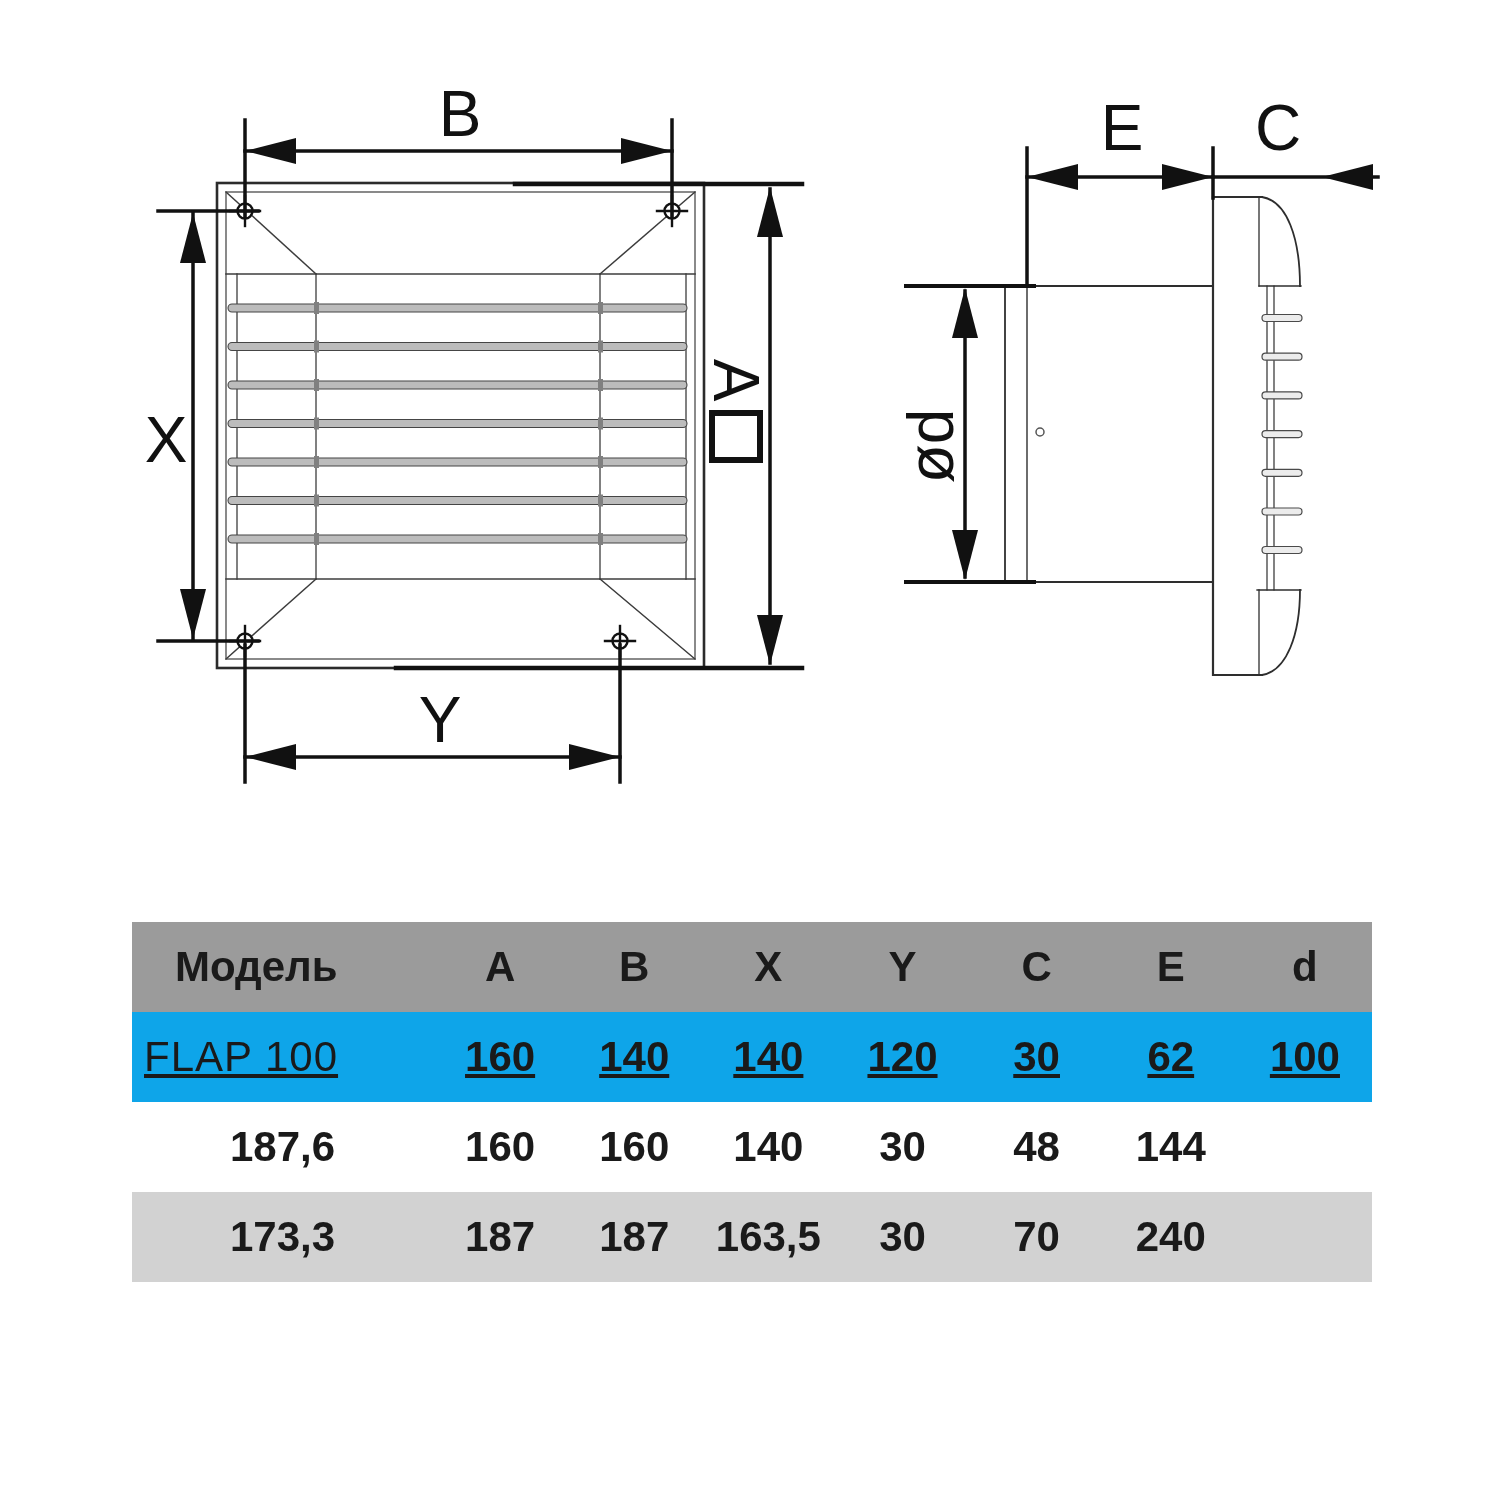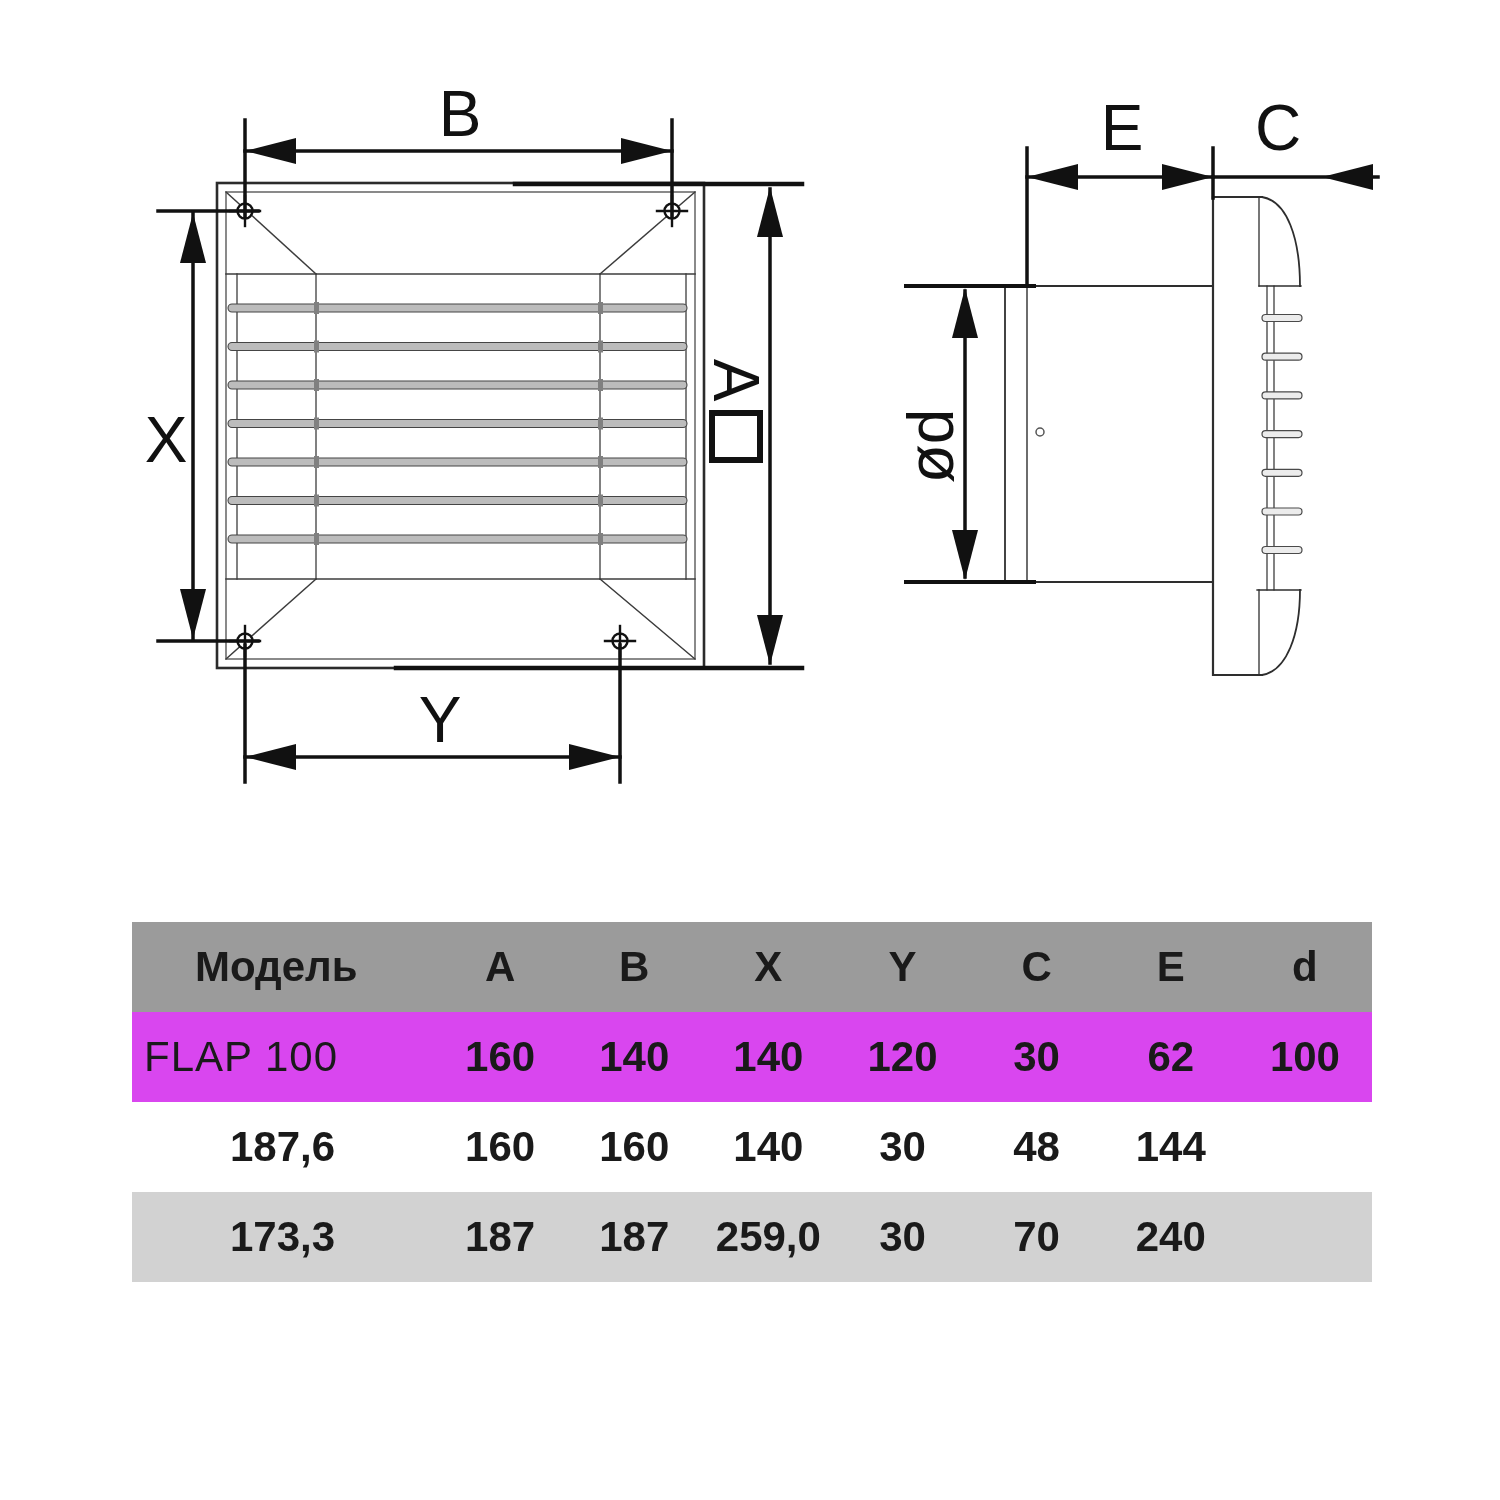--- a/index.html
+++ b/index.html
@@ -3,25 +3,25 @@
 <meta charset="utf-8">
 <style>
   html,body{margin:0;padding:0;background:#ffffff;}
   body{width:1500px;height:1500px;position:relative;font-family:"Liberation Sans",sans-serif;overflow:hidden;}
   #drawing{position:absolute;left:0;top:0;}
   .dim-letter{font-family:"Liberation Sans",sans-serif;font-size:64px;font-weight:400;fill:#111;}
   
   #spec-table{position:absolute;left:132px;top:922px;width:1240px;color:#1a1a1a;}
   .trow{display:grid;grid-template-columns:301px repeat(7,1fr);height:90px;align-items:center;}
   .trow .model-cell{padding-left:12px;text-align:left;font-size:42px;font-weight:400;letter-spacing:1px;}
-  .trow.header .model-cell{padding-left:63px;font-weight:700;letter-spacing:0;}
+  .trow.header .model-cell{padding-left:43px;font-weight:700;letter-spacing:0;}
   .num-cell{text-align:center;font-size:42px;font-weight:700;}
   .trow.header .num-cell{font-weight:700;}
   .trow.header{background:#9b9b9b;}
-  .trow.r0{background:#d946ef;}
+  .trow.r0{background:#0ea5e9;text-decoration:underline;}
   .trow.r1{background:#ffffff;}
   .trow.r2{background:#d2d2d2;}
 </style>
 </head>
 <body>
 
 <svg id="drawing" width="1500" height="900" viewBox="0 0 1500 900">
 
   <g stroke-linecap="square">
 
@@ -223,18 +223,18 @@
     <div class="num-cell">140</div>
     <div class="num-cell">30</div>
     <div class="num-cell">48</div>
     <div class="num-cell">144</div>
   </div>
 
   <div class="trow r2">
     <div class="num-cell">173,3</div>
     <div class="num-cell">187</div>
     <div class="num-cell">187</div>
-    <div class="num-cell">259,0</div>
+    <div class="num-cell">163,5</div>
     <div class="num-cell">30</div>
     <div class="num-cell">70</div>
     <div class="num-cell">240</div>
   </div>
 </div>
 
 </body></html>

